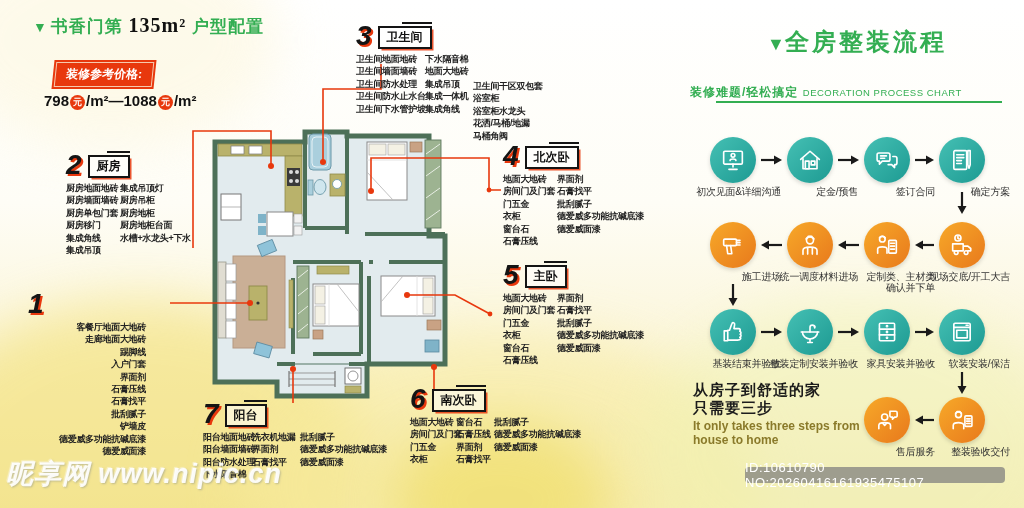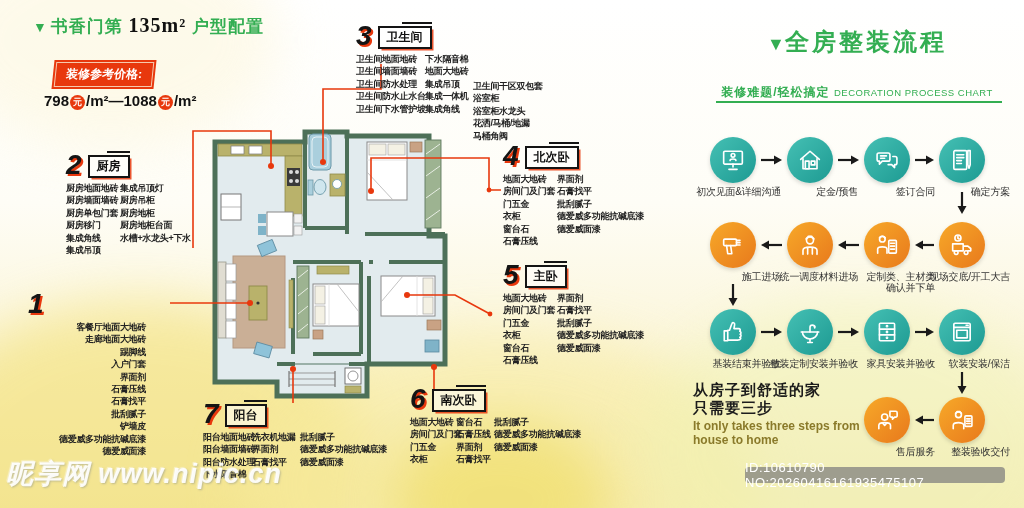--- a/index.html
+++ b/index.html
@@ -51,21 +51,21 @@
 
   
   #plan{position:absolute;left:197px;top:116px;z-index:2;}
   
   #leaders{position:absolute;left:0;top:0;z-index:3;pointer-events:none;}
 
   
   .flow-title{position:absolute;left:690px;top:26px;width:334px;text-align:center;z-index:5;
               color:#33ae52;font-size:24px;font-weight:bold;letter-spacing:3px;font-family:Liberation Serif, serif;}
   .flow-title .mk{font-size:18px;letter-spacing:0;}
-  .flow-sub{position:absolute;left:690px;top:82px;width:334px;text-align:center;z-index:5;color:#33ae52;}
+  .flow-sub{position:absolute;left:690px;top:82px;width:334px;z-index:5;color:#33ae52;}
   .flow-sub .cn{font-size:12px;font-weight:bold;letter-spacing:1px;}
   .flow-sub .en{font-size:9.5px;letter-spacing:.5px;}
   .flow-rule{position:absolute;left:716px;top:101px;width:286px;height:2px;background:#33ae52;z-index:5;}
 
   .circle{position:absolute;width:46px;height:46px;border-radius:50%;z-index:5;
           display:flex;align-items:center;justify-content:center;box-shadow:0 2px 4px rgba(0,0,0,.15);}
   .circle.teal{background:linear-gradient(135deg,#45c0b4 0%,#1d9a92 100%);}
   .circle.orange{background:linear-gradient(135deg,#f7a929 0%,#e8791c 100%);}
   .flow-label{position:absolute;width:96px;text-align:right;z-index:5;font-size:10px;font-weight:normal;
               color:#333;line-height:10.5px;white-space:pre-line;letter-spacing:-0.2px;}

